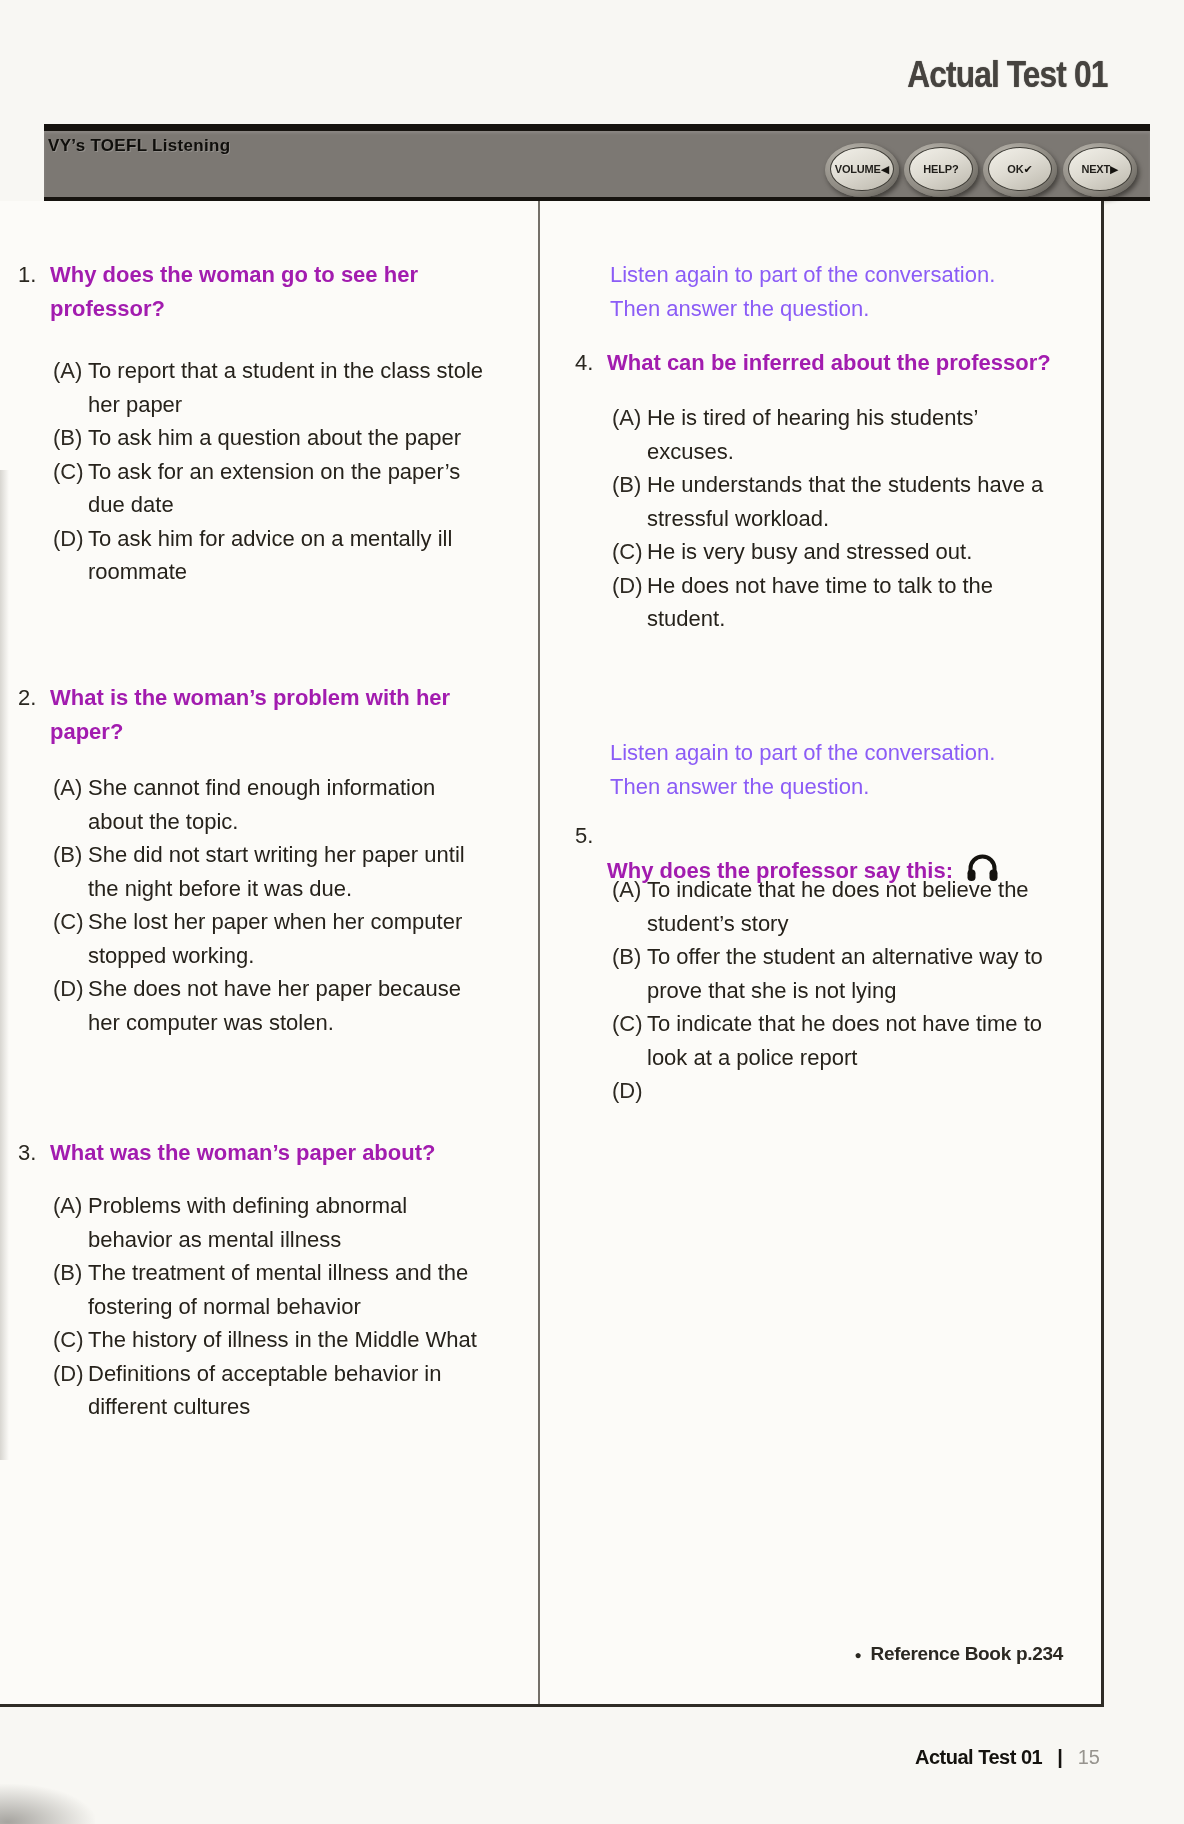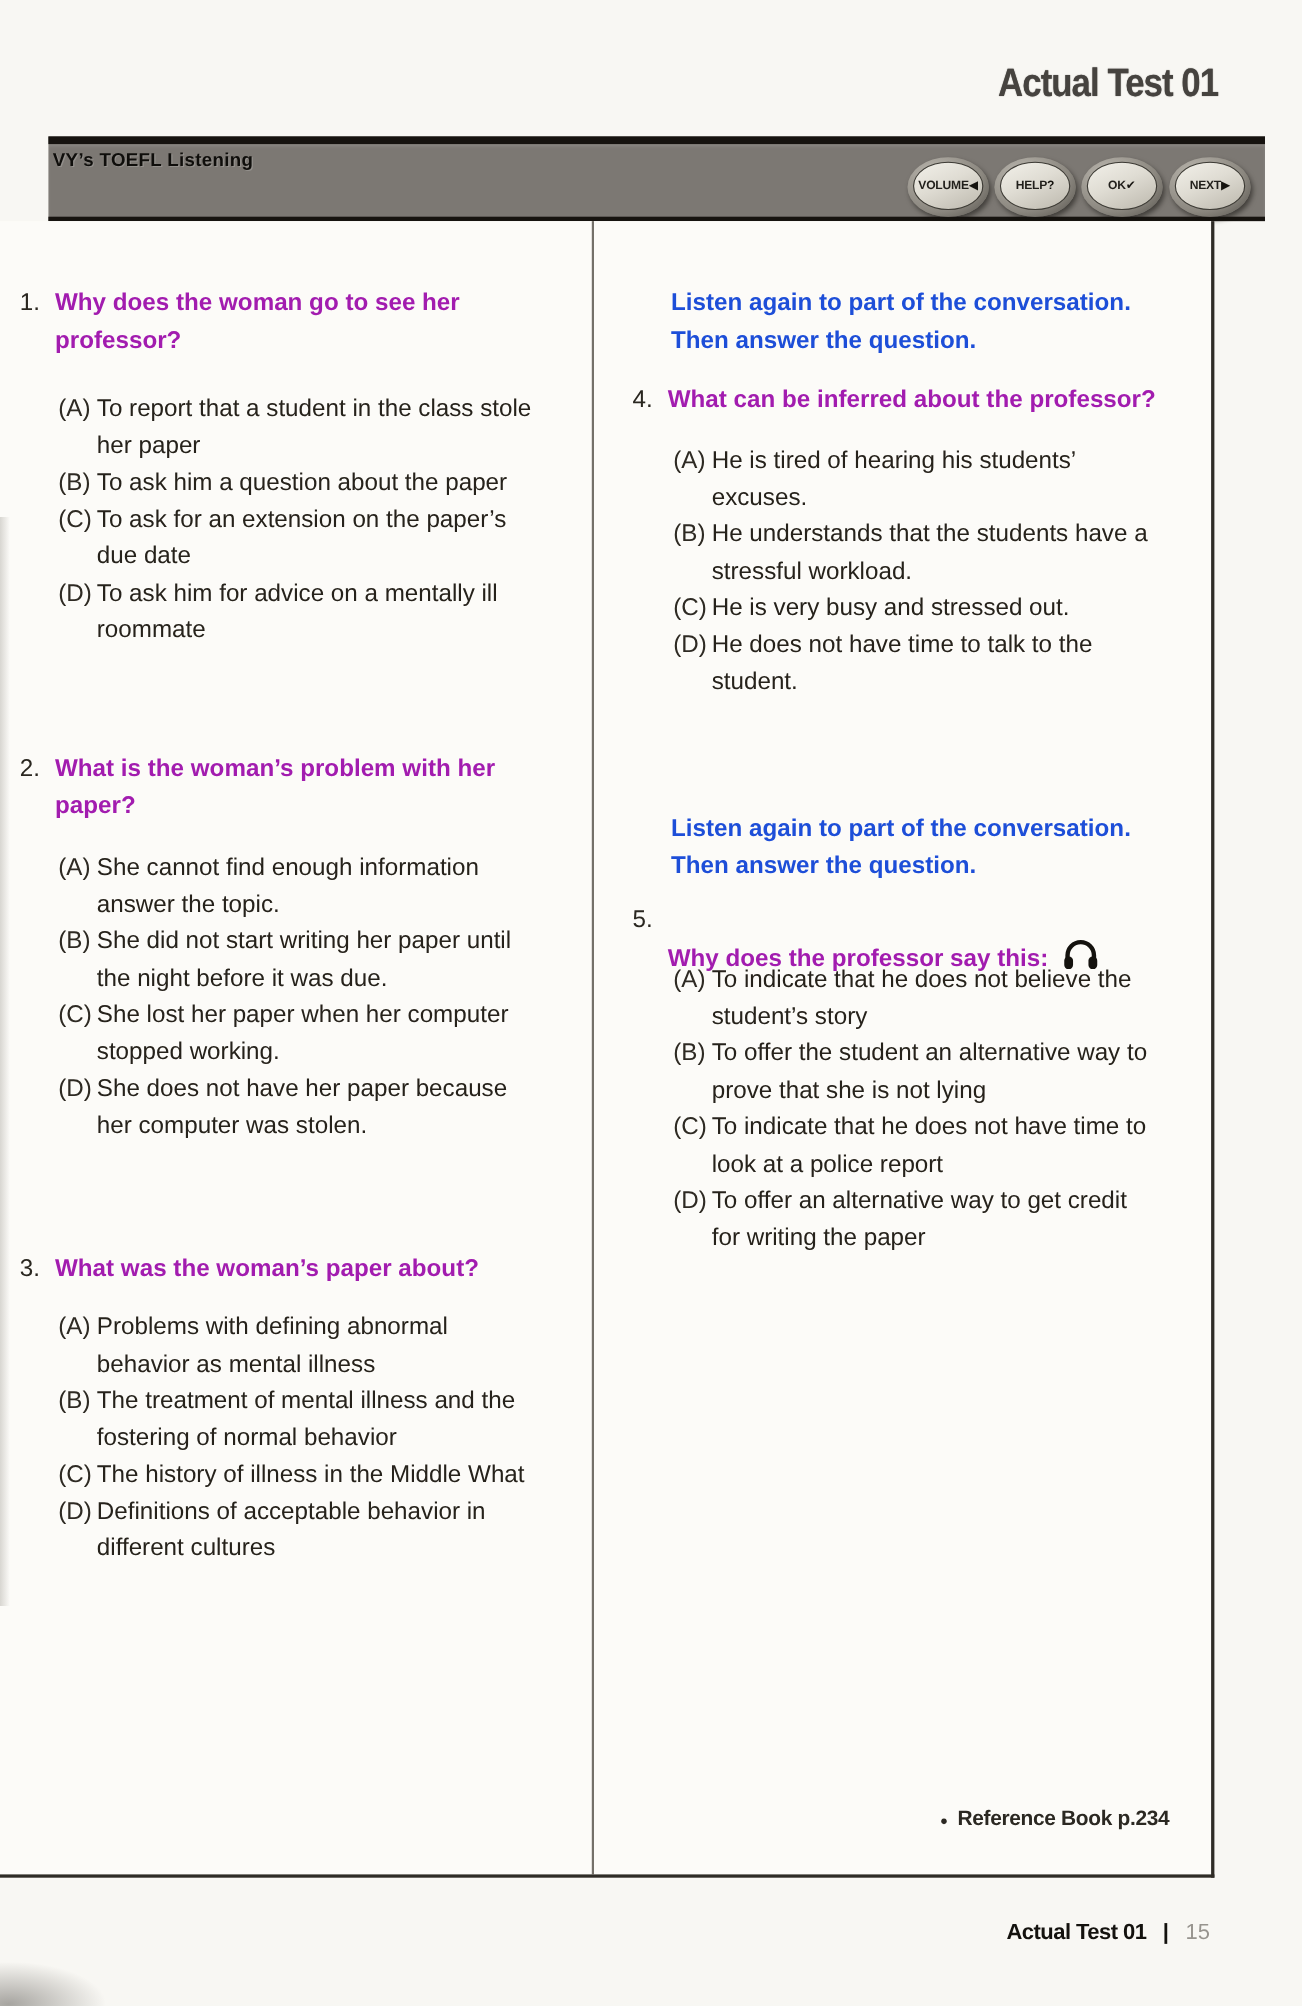--- a/index.html
+++ b/index.html
@@ -61,21 +61,21 @@
   }
   .divider{
     position:absolute;left:538px;top:0;width:2px;height:100%;
     background:rgba(58,53,44,.7);
   }
 
   .q,.opts,.listen{position:absolute;font-size:22px;line-height:33.5px;}
   .q{display:flex;}
   .qnum{width:32px;flex:none;color:#2a2720;}
   .qtitle{font-weight:bold;white-space:pre-line;color:#a21caf;}
-  .listen{font-weight:bold;white-space:pre-line;color:#1d4ed8;left:610px;}
+  .listen{font-weight:normal;white-space:pre-line;color:#8b5cf6;left:610px;}
   .opt{display:flex;}
   .olabel{width:35px;flex:none;color:#2e2a23;}
   .otext{white-space:pre-line;color:#26221b;}
   .col-l{left:18px;}  .col-l-opts{left:53px;}
   .col-r{left:575px;} .col-r-opts{left:612px;}
 
   .hp-icon{display:inline-block;vertical-align:-4px;margin-left:12px;}
 
   
   .reference{
@@ -170,21 +170,21 @@
 
     <div class="q col-l" style="top:480px">
       <span class="qnum">2.</span>
       <div class="qtitle">What is the woman’s problem with her
 paper?</div>
     </div>
     <div class="opts col-l-opts" style="top:570px">
       <div class="opt">
         <span class="olabel">(A)</span>
         <div class="otext">She cannot find enough information
-answer the topic.</div>
+about the topic.</div>
       </div>
       <div class="opt">
         <span class="olabel">(B)</span>
         <div class="otext">She did not start writing her paper until
 the night before it was due.</div>
       </div>
       <div class="opt">
         <span class="olabel">(C)</span>
         <div class="otext">She lost her paper when her computer
 stopped working.</div>
@@ -275,22 +275,20 @@
         <div class="otext">To offer the student an alternative way to
 prove that she is not lying</div>
       </div>
       <div class="opt">
         <span class="olabel">(C)</span>
         <div class="otext">To indicate that he does not have time to
 look at a police report</div>
       </div>
       <div class="opt">
         <span class="olabel">(D)</span>
-        <div class="otext">To offer an alternative way to get credit
-for writing the paper</div>
       </div>
     </div>
 
     <div class="reference">
       <span class="ref-bullet">●</span>
       <span>Reference Book p.234</span>
     </div>
   </div>
 
   <div class="footer">

